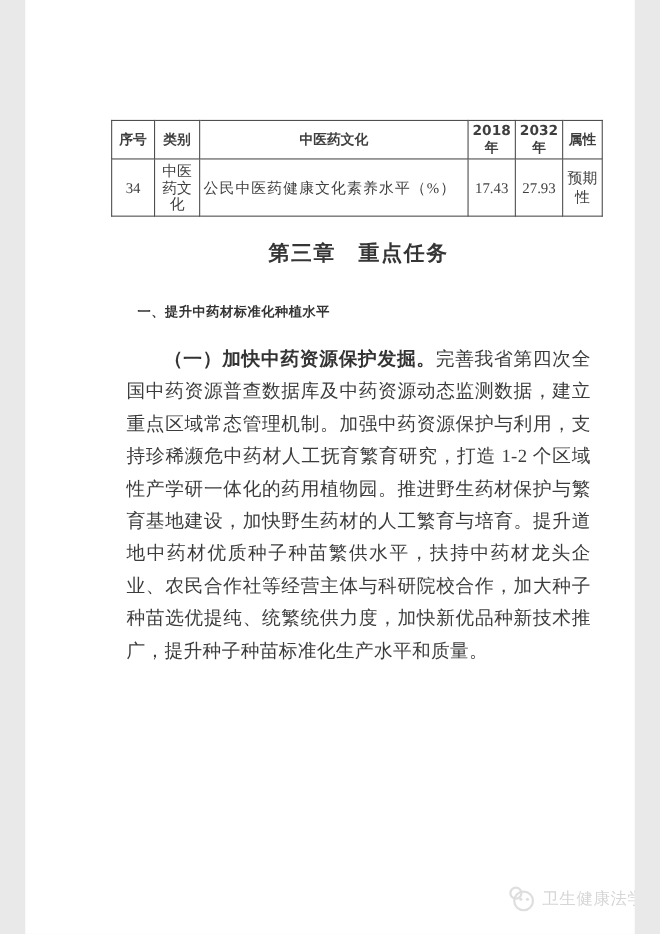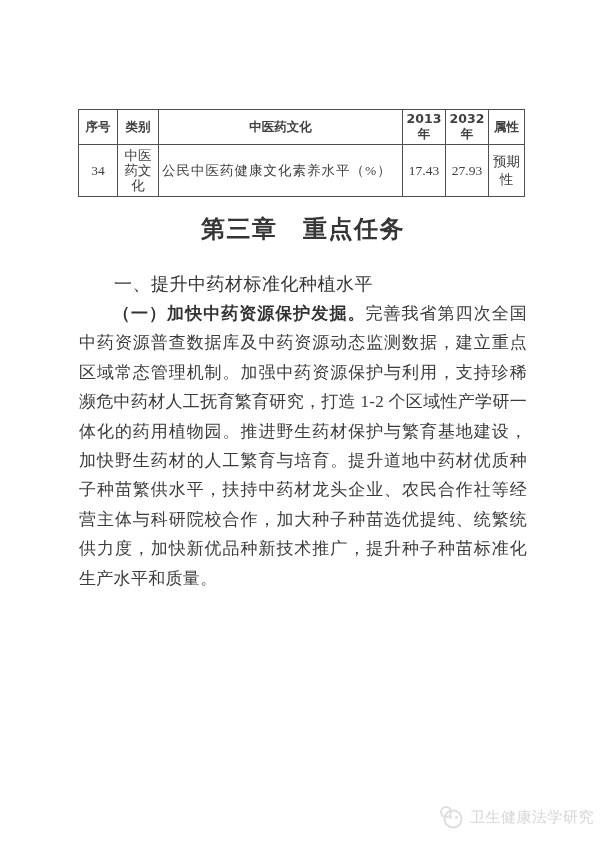--- a/index.html
+++ b/index.html
@@ -1,18 +1,18 @@
 <!DOCTYPE html>
 <html><head>
 <meta charset="utf-8">
 <style>
   html,body { margin:0; padding:0; background:#e9e9e9; }
   .page {
     position:relative;
-    width:600px; height:849px;
+    width:554px; height:849px;
     margin:0 auto;
     background:#ffffff;
     overflow:hidden;
     color:#3a3a3a;
     font-family:"Liberation Serif","DejaVu Serif",serif;
   }
   .content {
     position:absolute;
     left:78px; top:0;
     width:450px;
@@ -43,40 +43,40 @@
   .indicator-table td.cell-indicator {
     text-align:left;
     padding-left:3px;
     letter-spacing:1px;
   }
   .indicator-table td.cell-category { line-height:15px;text-align:center; }
   
   h1.chapter-title {
     margin:21px 0 0 0;
     text-align:center;
-    font-size:24px;
+    font-size:19px;
     line-height:26px;
     font-weight:bold;
     letter-spacing:1.5px;
     color:#353535;
-    font-family:Liberation Mono, monospace;
+    font-family:Liberation Serif, serif;
   }
   h2.section-title {
     margin:25px 0 0 0;
-    font-size:18px;
+    font-size:12px;
     line-height:29px;
-    font-weight:normal;
+    font-weight:bold;
     text-indent:2em;
     letter-spacing:0.5px;
     color:#353535;
     font-family:"DejaVu Sans","Liberation Sans",sans-serif;
   }
   
   p.body-paragraph {
-    margin:1px;
+    margin:14px;
     font-size:17px;
     line-height:29.4px;
     text-align:justify;
     text-indent:2em;
     letter-spacing:0.3px;
     color:#3c3c3c;
   }
   p.body-paragraph b { font-weight:bold; color:#333333; }
   
   .watermark {
@@ -106,21 +106,21 @@
         <col style="width:244px">
         <col style="width:43px">
         <col style="width:43px">
         <col style="width:36px">
       </colgroup>
       <thead>
         <tr>
           <th>序号</th>
           <th>类别</th>
           <th>中医药文化</th>
-          <th>2013 年</th>
+          <th>2018 年</th>
           <th>2032 年</th>
           <th>属性</th>
         </tr>
       </thead>
       <tbody>
         <tr>
           <td class="cell-no">34</td>
           <td class="cell-category">中医药文化</td>
           <td class="cell-indicator">公民中医药健康文化素养水平（%）</td>
           <td class="cell-v2020">17.43</td>

